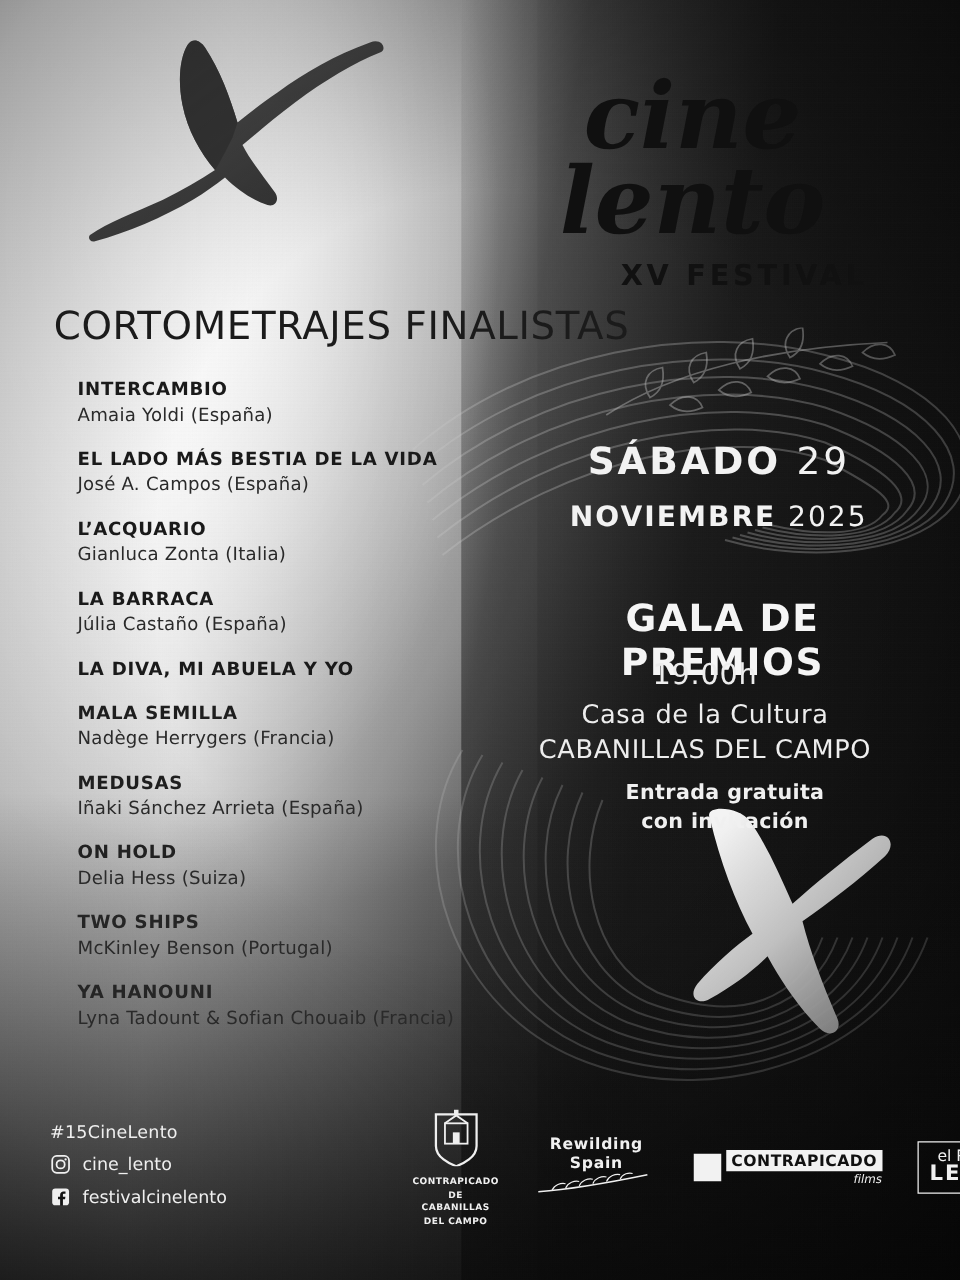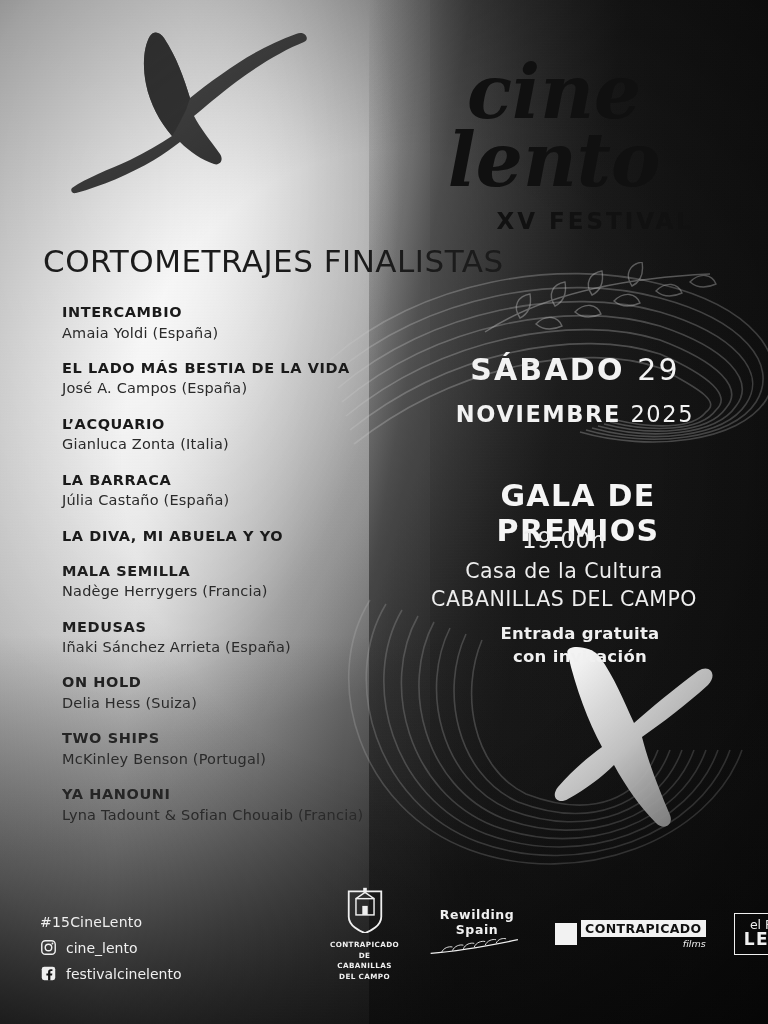--- a/index.html
+++ b/index.html
@@ -221,21 +221,21 @@
     bottom: 42px;
     color: #efefef;
     font-size: 14px;
   }
   .social-row {
     display: flex;
     align-items: center;
     gap: 9px;
     margin-bottom: 9px;
   }
-  .social-row:last-child { margin-bottom: 0; justify-content: space-between; }
+  .social-row:last-child { margin-bottom: 16px; justify-content: space-between; }
   .social-ico {
     width: 17px; height: 17px;
     display: inline-flex;
     align-items: center;
     justify-content: center;
     flex: 0 0 auto;
   }
   .hashtag { font-size: 14px; color: #efefef; letter-spacing: 0.2px; }
 
   .sponsors {

